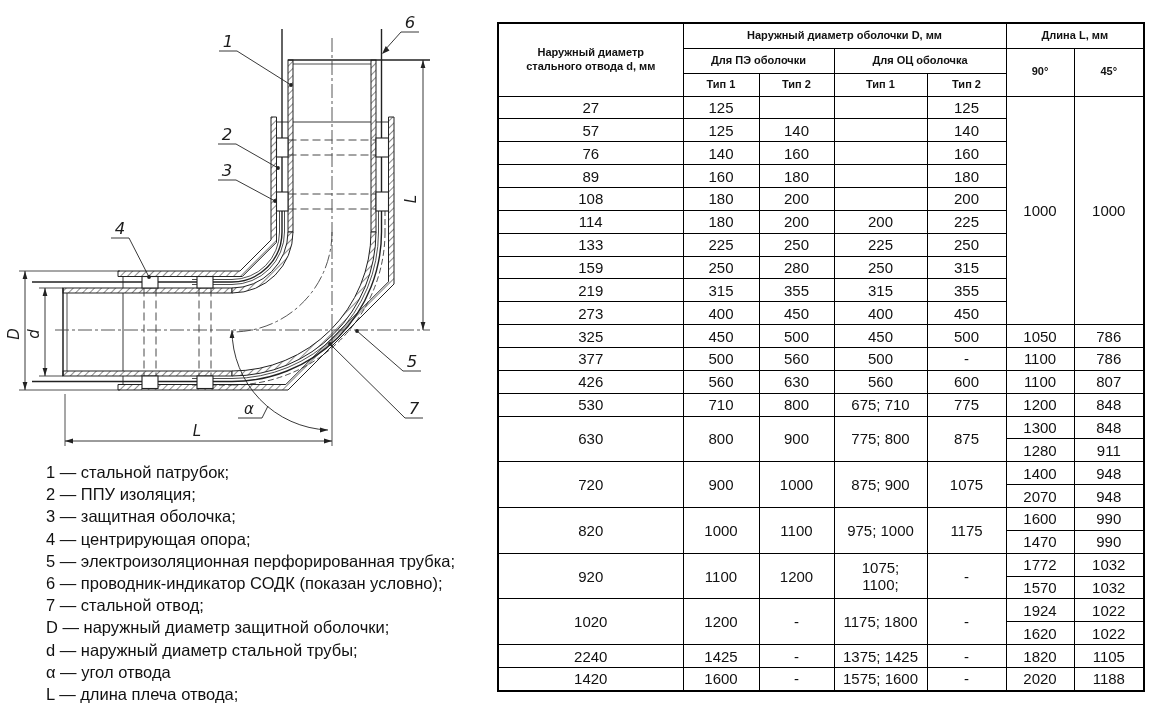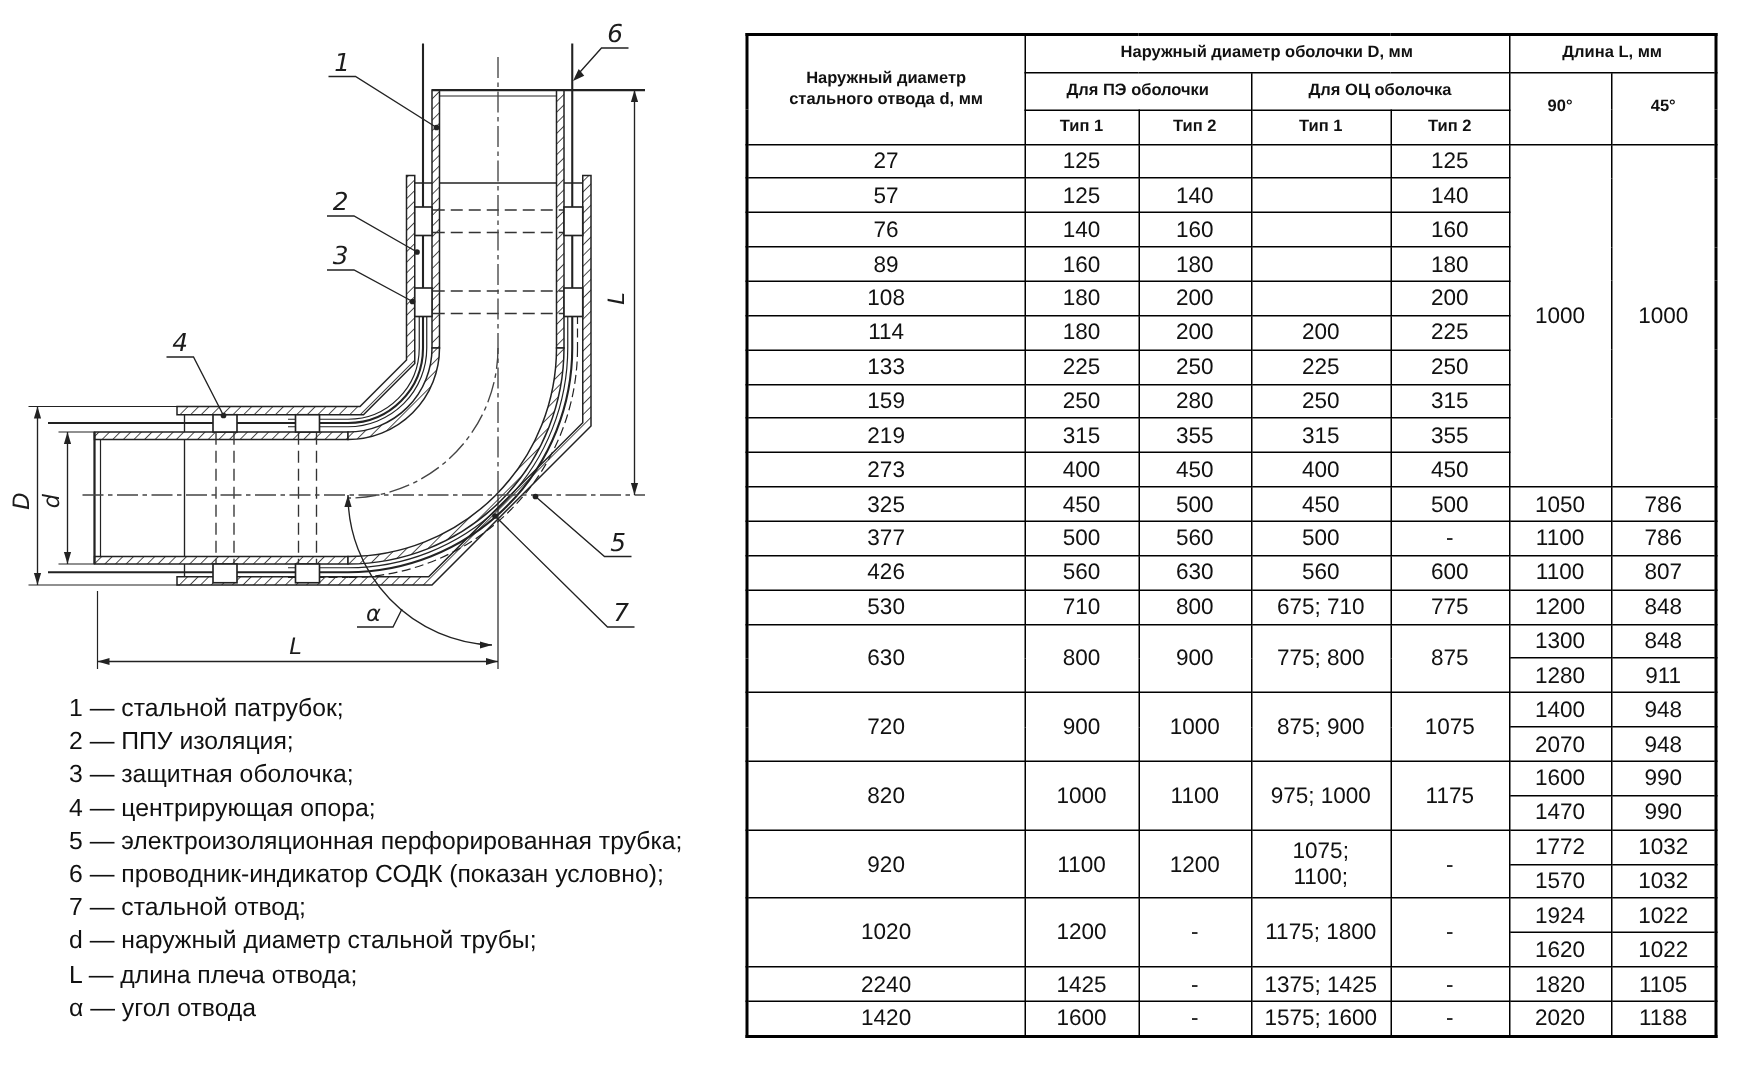--- a/index.html
+++ b/index.html
@@ -181,23 +181,24 @@
   </svg>
 
   <div class="legend">
     <div>1 — стальной патрубок;</div>
     <div>2 — ППУ изоляция;</div>
     <div>3 — защитная оболочка;</div>
     <div>4 — центрирующая опора;</div>
     <div>5 — электроизоляционная перфорированная трубка;</div>
     <div>6 — проводник-индикатор СОДК (показан условно);</div>
     <div>7 — стальной отвод;</div>
+    <div>D — наружный диаметр защитной оболочки;</div>
     <div>d — наружный диаметр стальной трубы;</div>
+    <div>α — угол отвода</div>
     <div>L — длина плеча отвода;</div>
-    <div>α — угол отвода</div>
   </div>
 
   <table class="spec-table">
     <colgroup>
       <col style="width:185px">
         <col style="width:76px">
         <col style="width:75px">
       <col style="width:93px">
         <col style="width:79px">
         <col style="width:68px">

